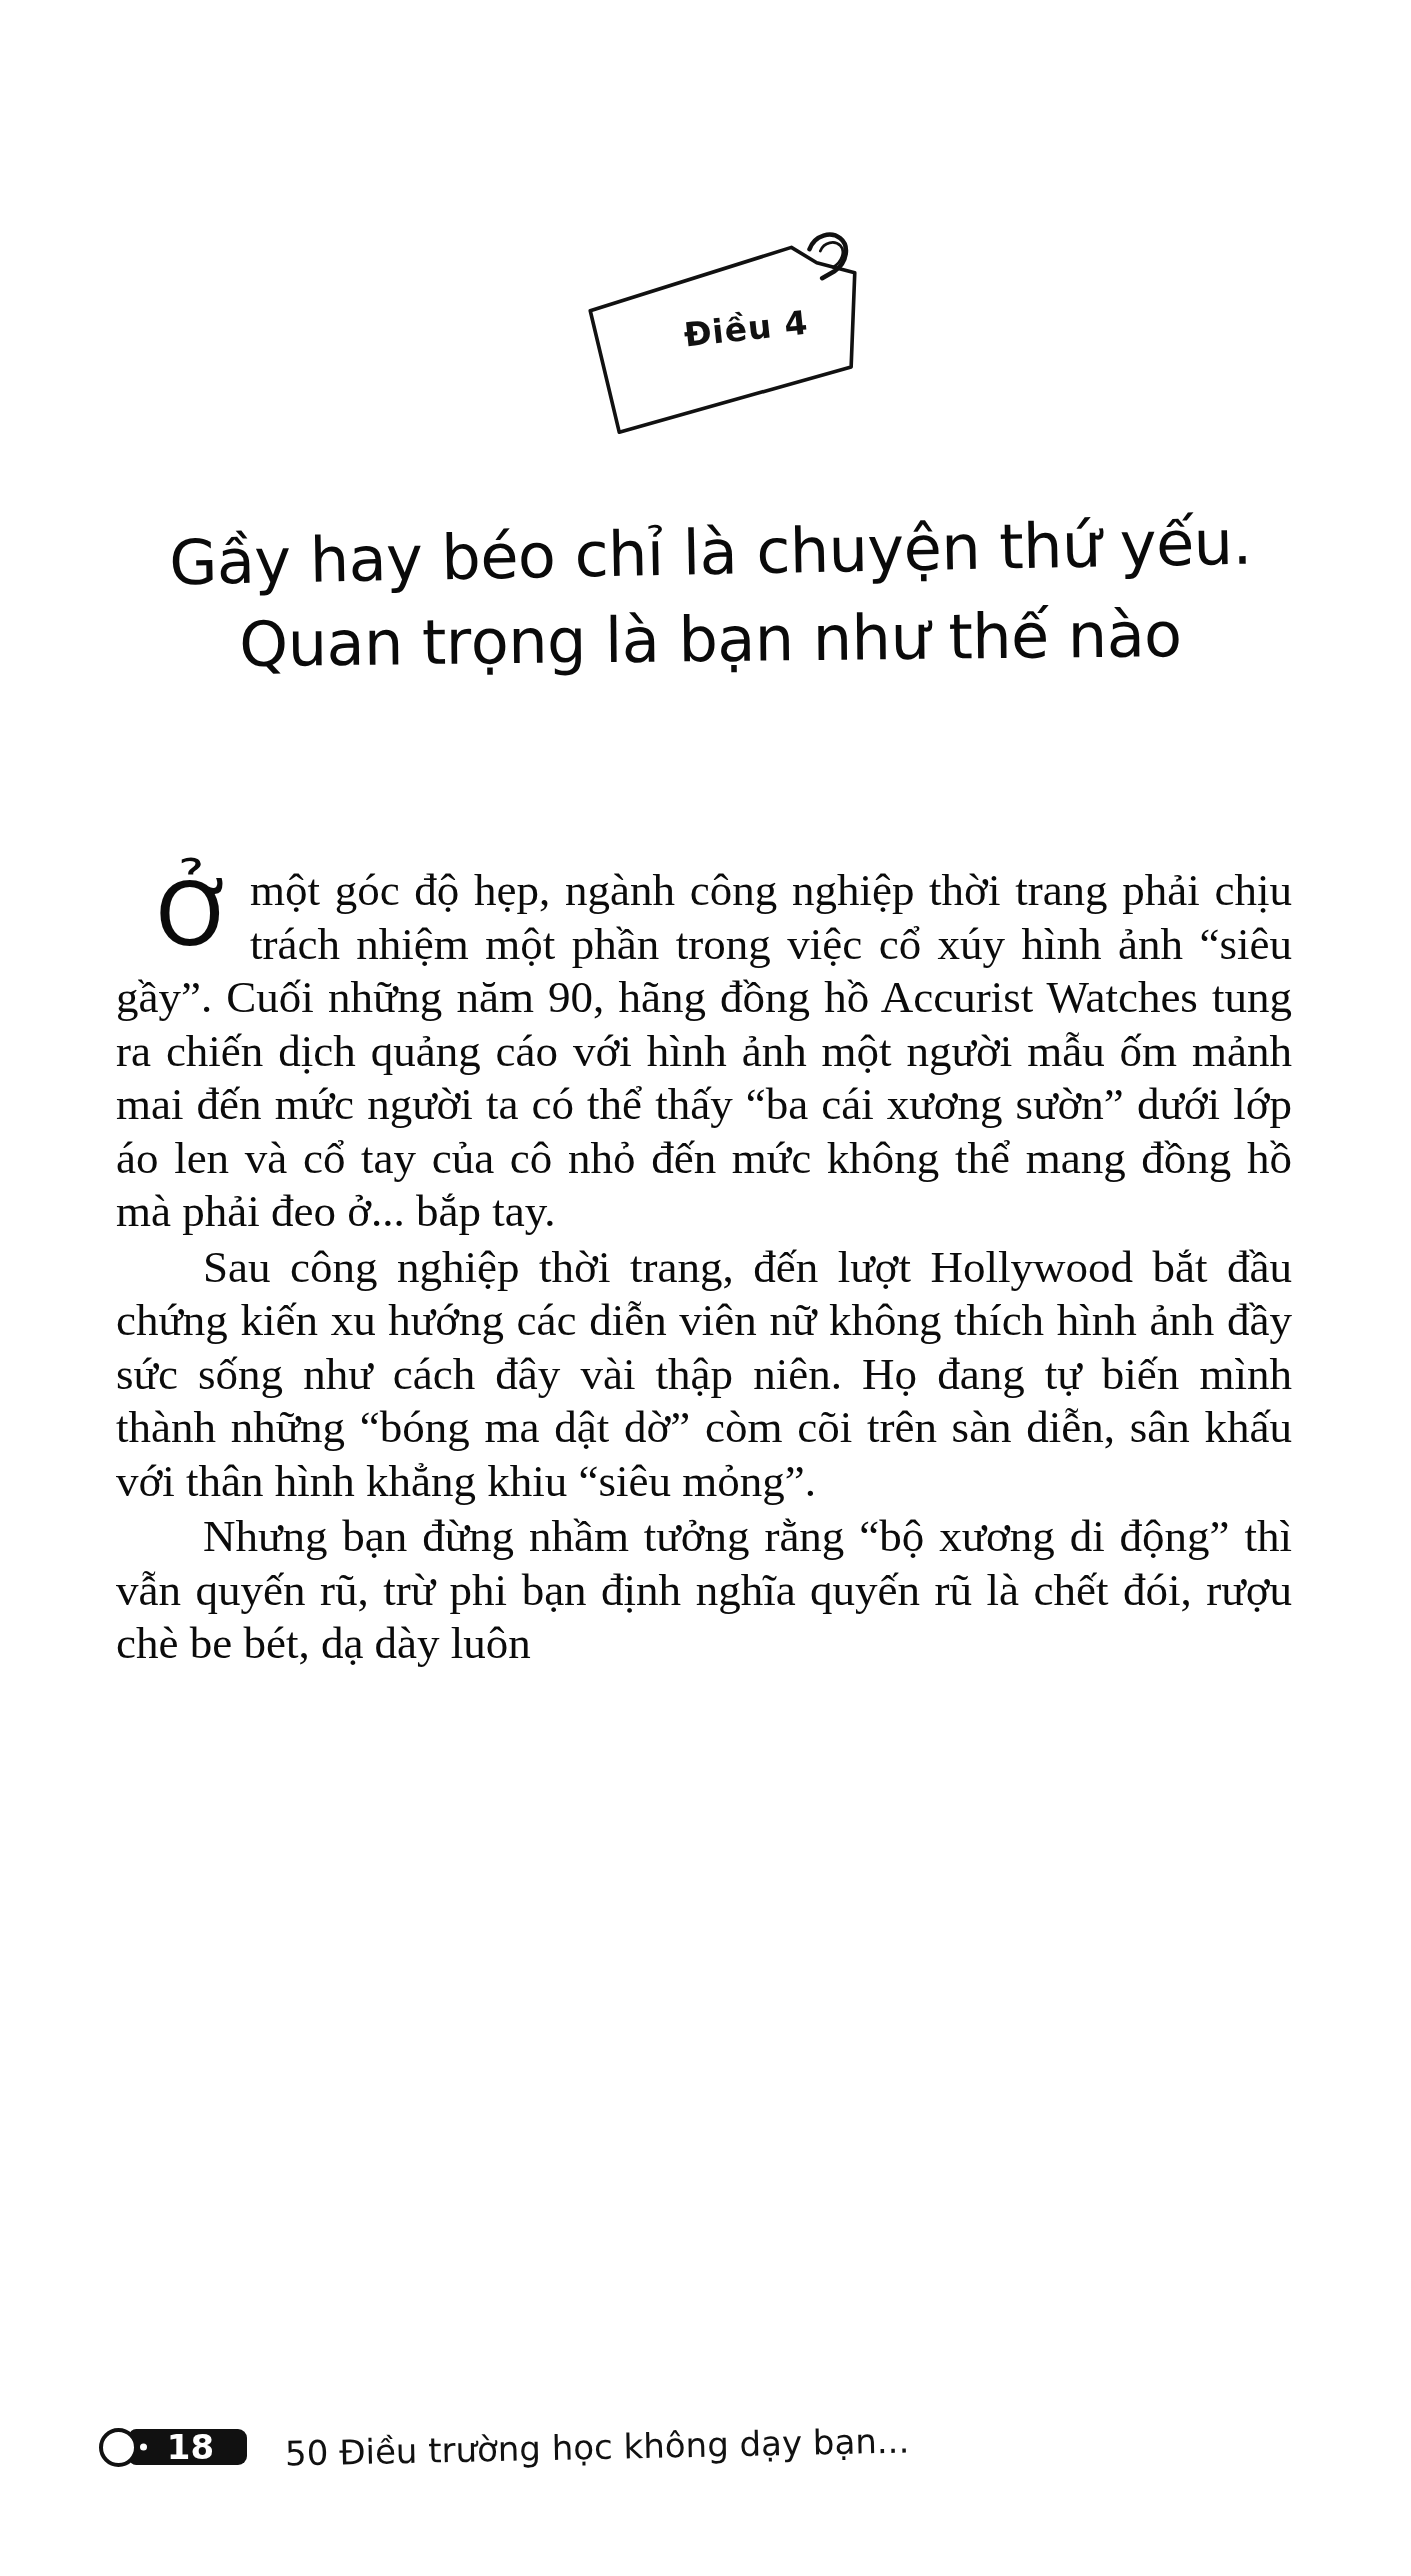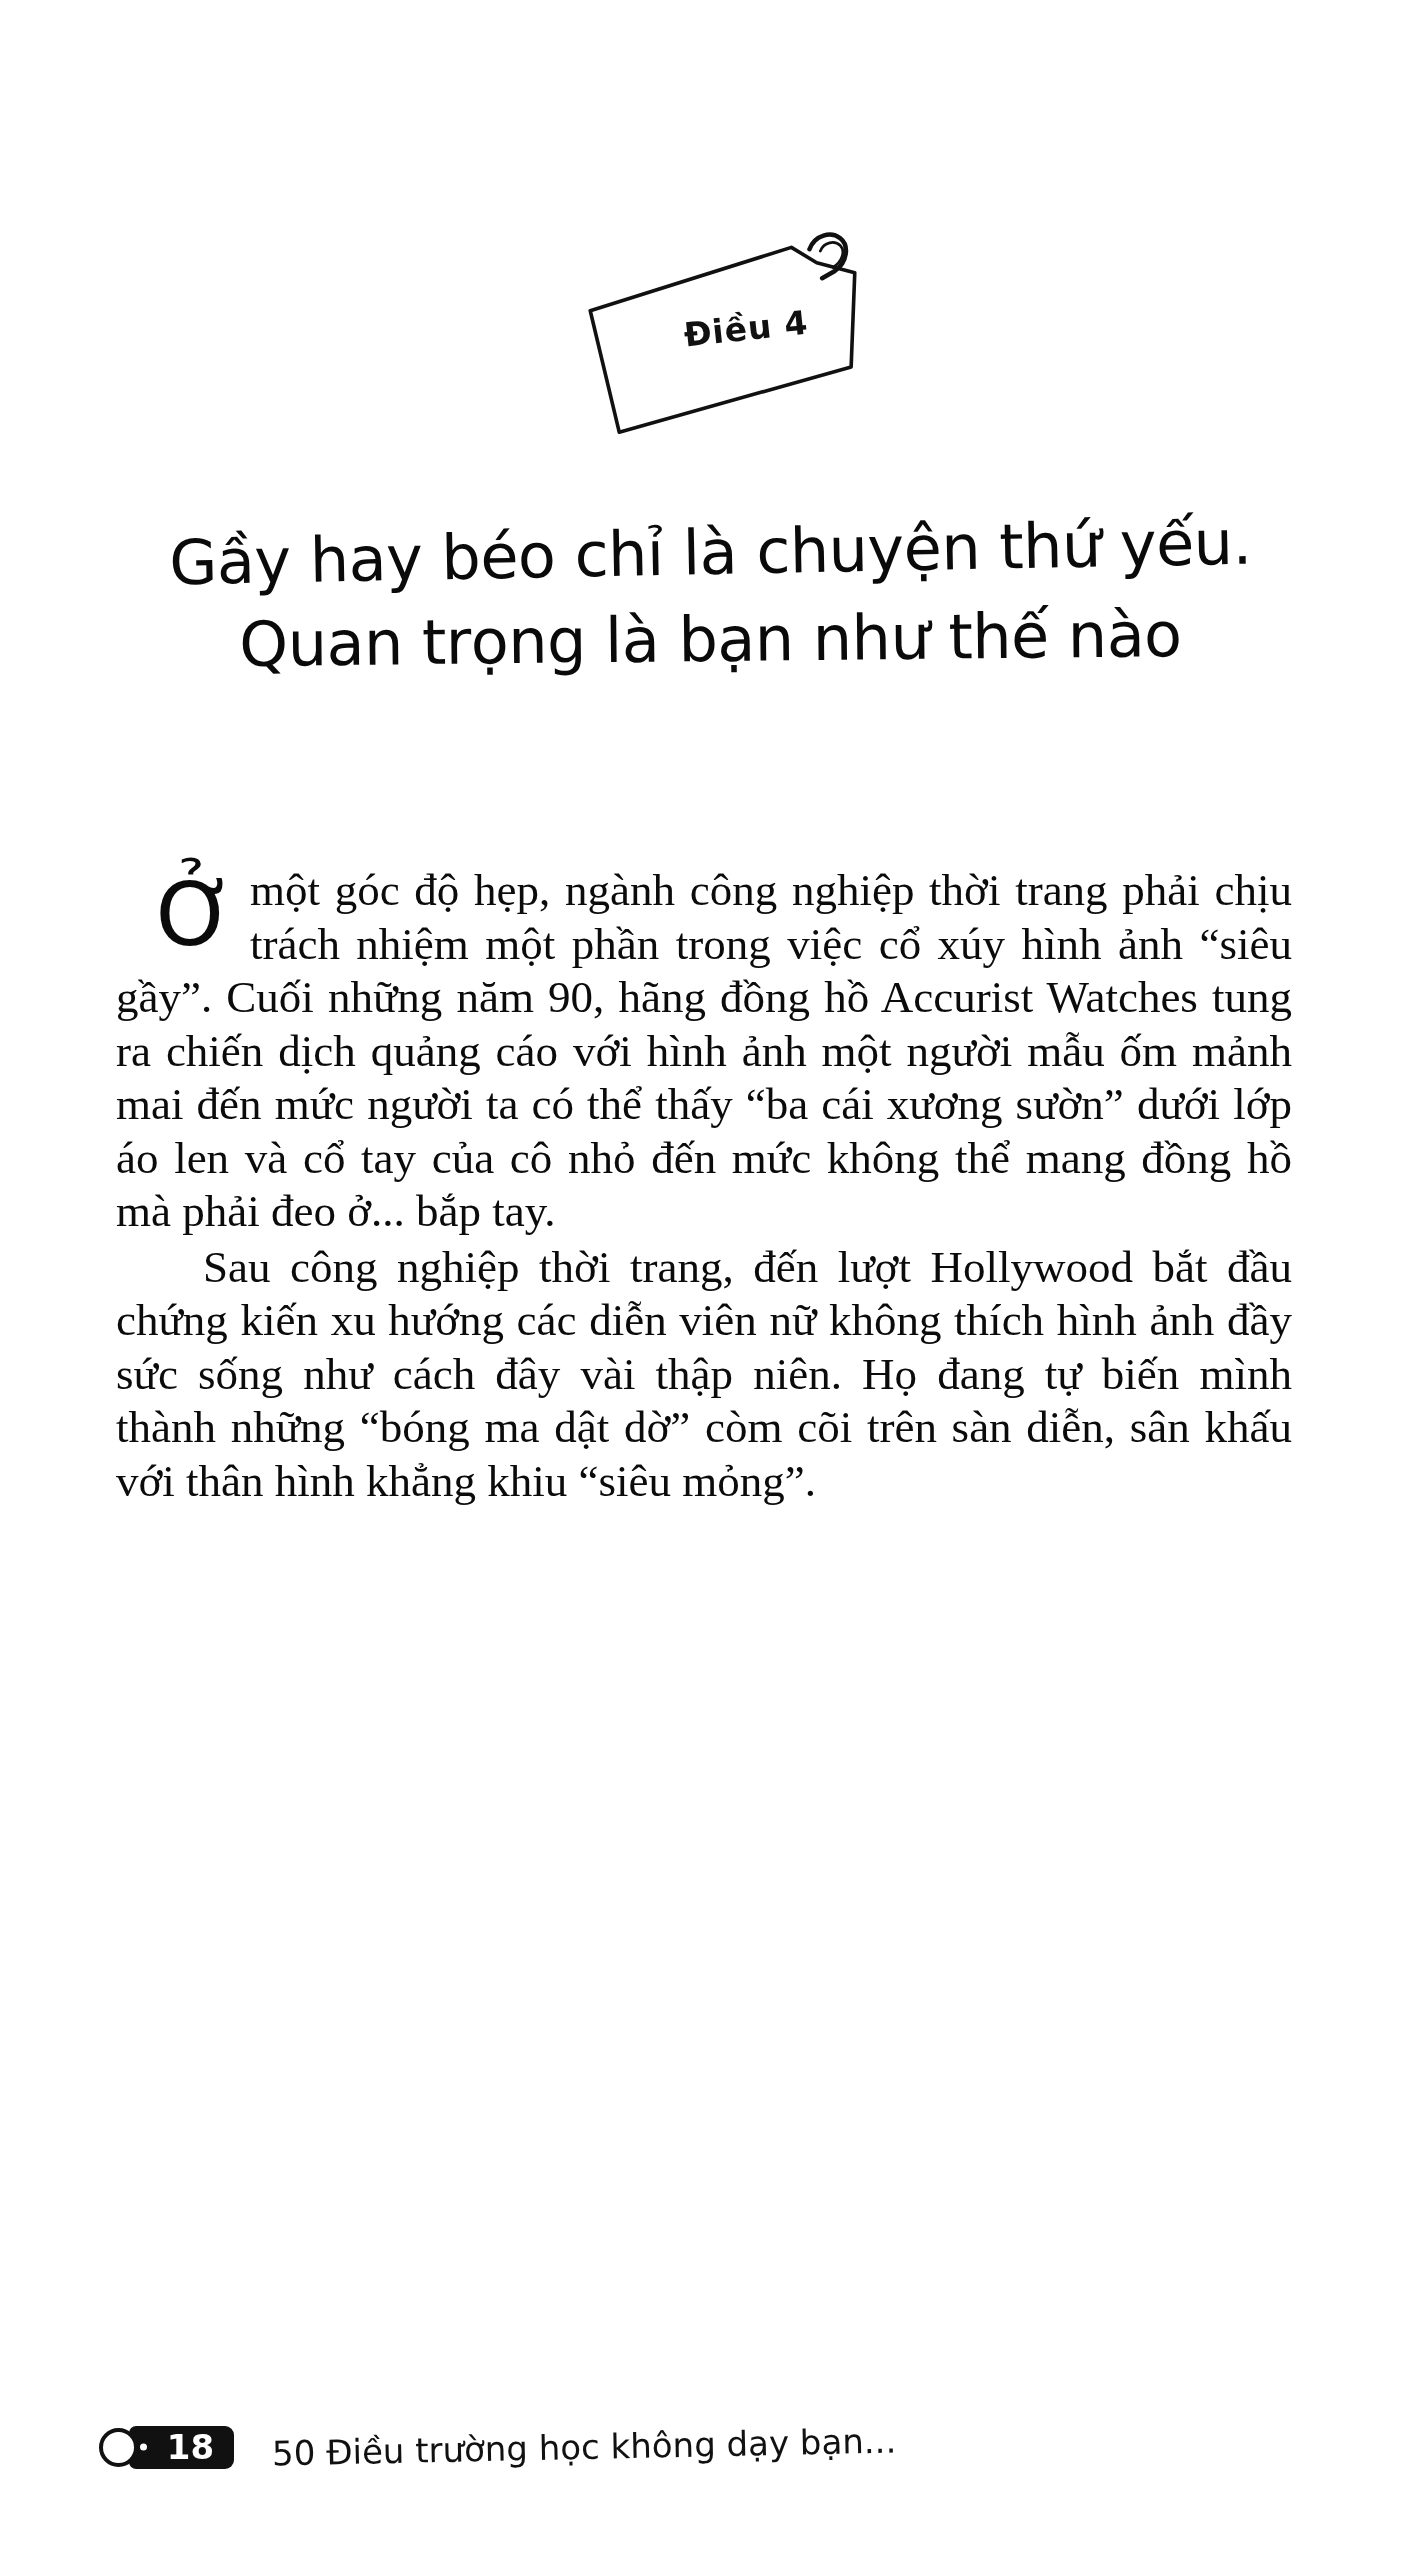--- a/index.html
+++ b/index.html
@@ -120,30 +120,30 @@
     height: 31px;
     border: 4.5px solid #111;
     border-radius: 50%;
     margin-right: -9px;
     background: #fff;
     z-index: 2;
   }
   .footer-page-box {
     background: #111;
     color: #fff;
-    height: 43px;
+    height: 36px;
     min-width: 83px;
     display: flex;
     align-items: center;
     justify-content: center;
     border-radius: 7.2px 9px 9px 7.2px;
     font-family: "DejaVu Sans", sans-serif;
     font-size: 34px;
     font-weight: 700;
-    padding: 0 2px 0 20px;
+    padding: 0 15px 0 20px;
     position: relative;
   }
   .footer-dot {
     position: absolute;
     left: 11px;
     top: 50%;
     width: 7.2px;
     height: 7.2px;
     background: #fff;
     border-radius: 50%;
@@ -178,20 +178,21 @@
     <span class="line l1">Gầy hay béo chỉ là chuyện thứ yếu.</span>
     <span class="line l2">Quan trọng là bạn như thế nào</span>
   </h1>
 
   <div class="body-text">
     <p class="first">
       <span class="dropcap">Ở</span>
       <span>một góc độ hẹp, ngành công nghiệp thời trang phải chịu trách nhiệm một phần trong việc cổ xúy hình ảnh “siêu gầy”. Cuối những năm 90, hãng đồng hồ Accurist Watches tung ra chiến dịch quảng cáo với hình ảnh một người mẫu ốm mảnh mai đến mức người ta có thể thấy “ba cái xương sườn” dưới lớp áo len và cổ tay của cô nhỏ đến mức không thể mang đồng hồ mà phải đeo ở... bắp tay.</span>
     </p>
     <p>Sau công nghiệp thời trang, đến lượt Hollywood bắt đầu chứng kiến xu hướng các diễn viên nữ không thích hình ảnh đầy sức sống như cách đây vài thập niên. Họ đang tự biến mình thành những “bóng ma dật dờ” còm cõi trên sàn diễn, sân khấu với thân hình khẳng khiu “siêu mỏng”.</p>
+    <p>Nhưng bạn đừng nhầm tưởng rằng “bộ xương di động” thì vẫn quyến rũ, trừ phi bạn định nghĩa quyến rũ là chết đói, rượu chè be bét, dạ dày luôn</p>
   </div>
 
   <div class="footer">
     <div class="footer-tag">
       <div class="footer-ring"></div>
       <div class="footer-page-box">
         <span class="footer-dot"></span>
         <span>18</span>
       </div>
     </div>

